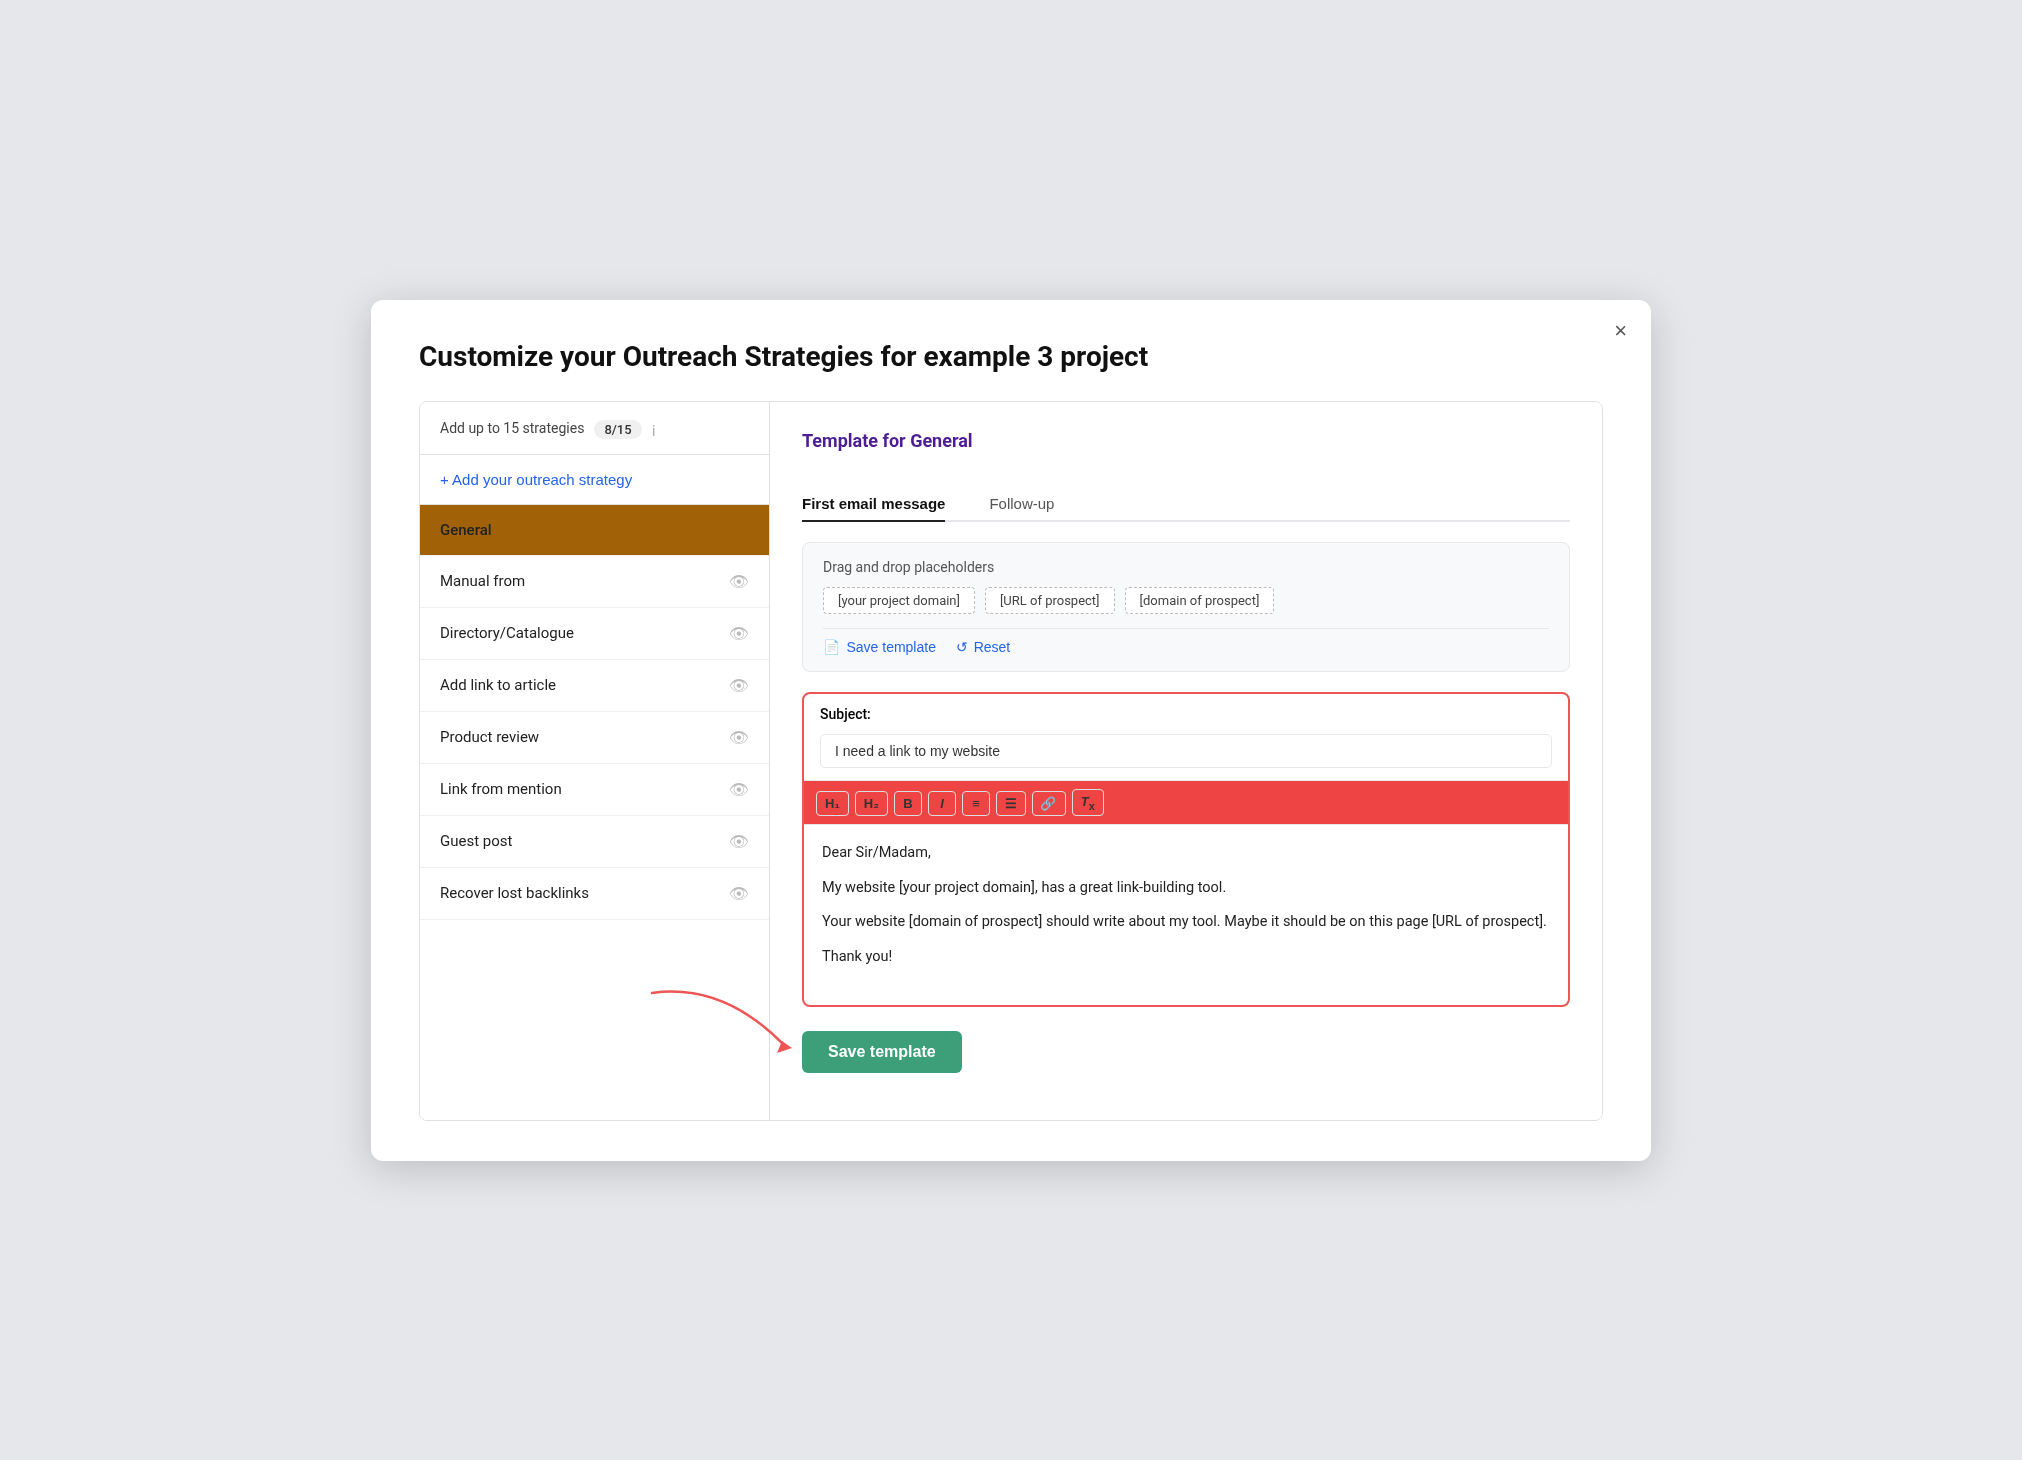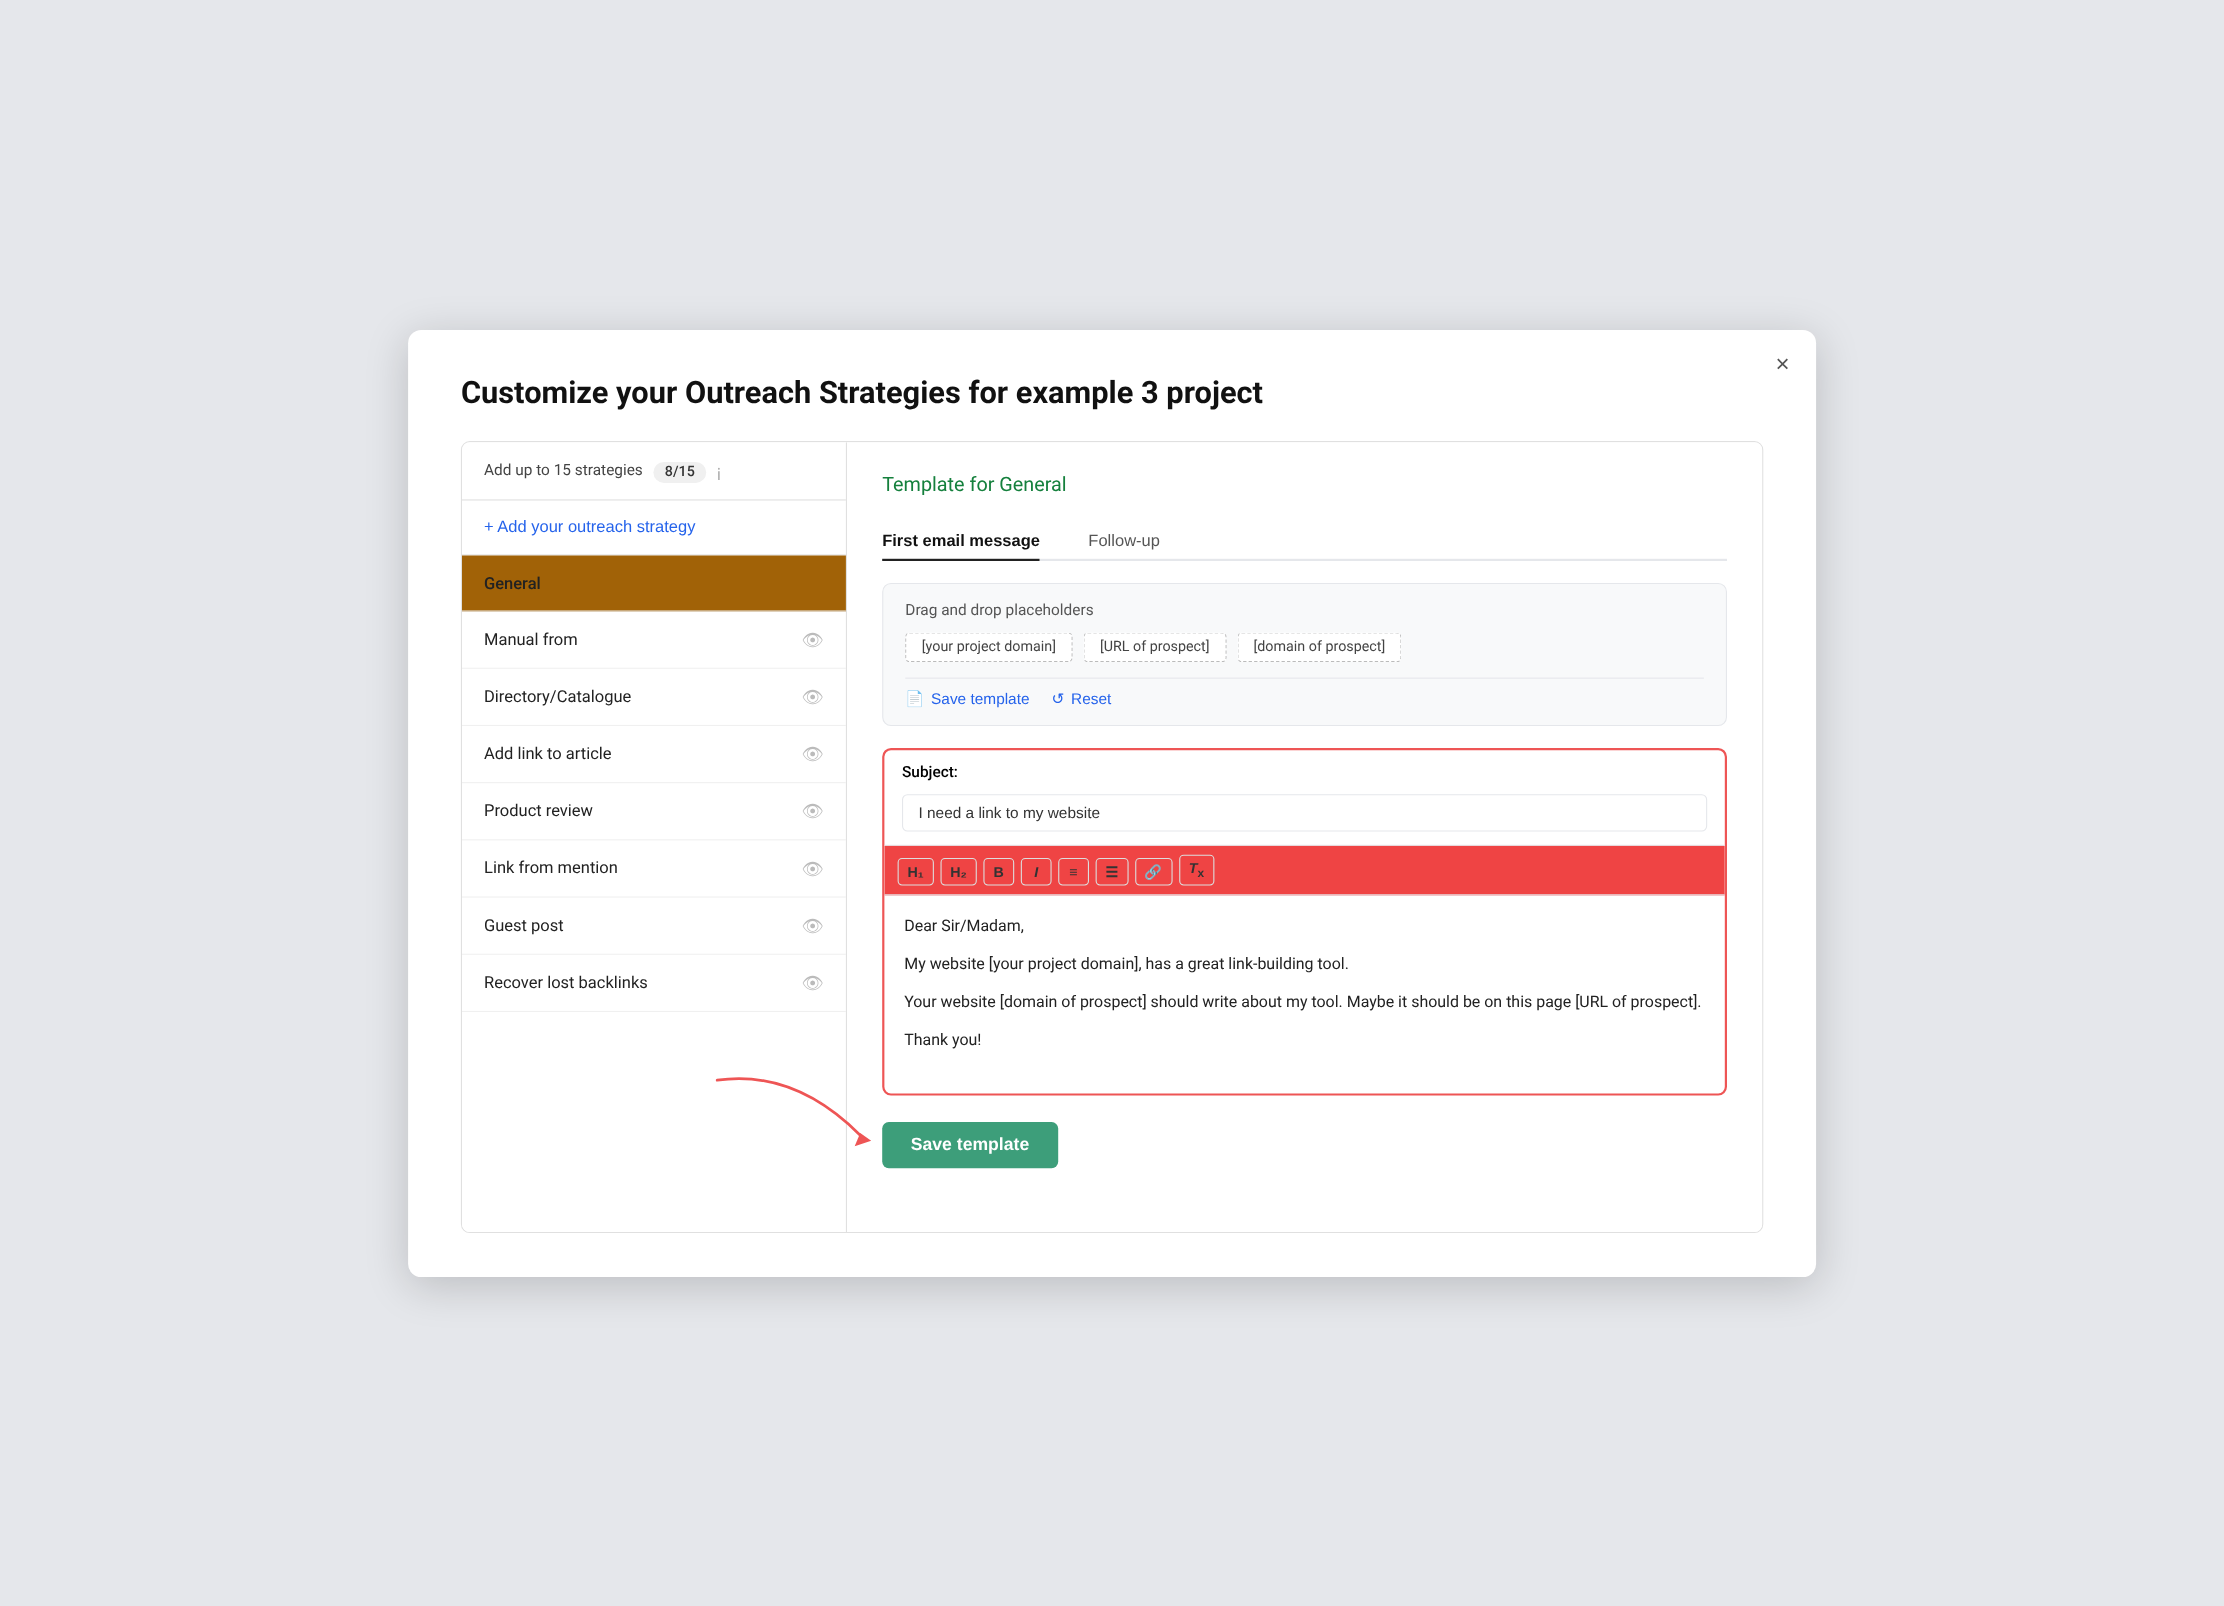--- a/index.html
+++ b/index.html
@@ -114,23 +114,23 @@
     .right-panel {
       flex: 1;
       padding: 28px 32px;
       display: flex;
       flex-direction: column;
       gap: 20px;
       background: #fff;
     }
     .panel-title {
       font-size: 18px;
-      font-weight: 400;
-      color: #15803d;
-      margin-bottom: 4px;
+      font-weight: 700;
+      color: #4c1d95;
+      margin-bottom: 16px;
     }
     .tabs {
       display: flex;
       gap: 16px;
       border-bottom: 2px solid #e5e7eb;
       margin-bottom: 0;
     }
     .tab {
       padding: 8px 0;
       margin-right: 28px;

